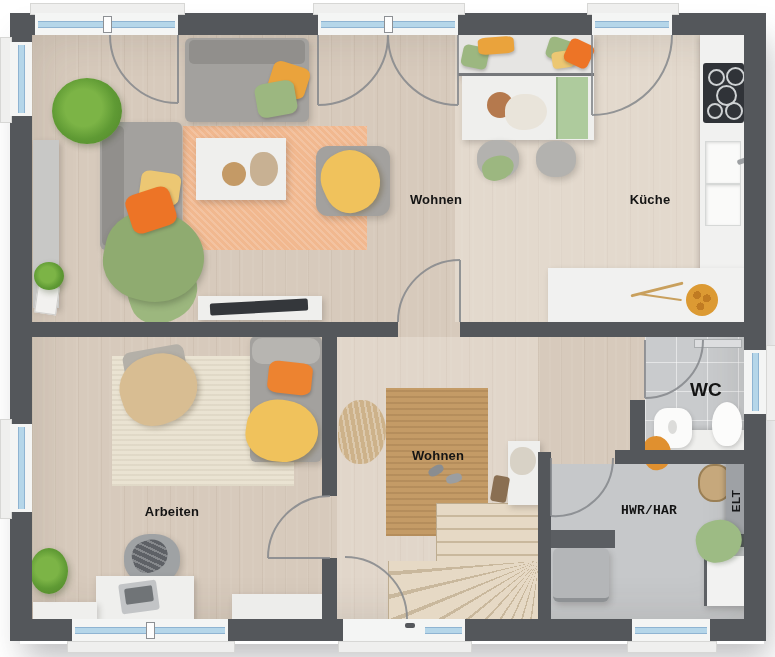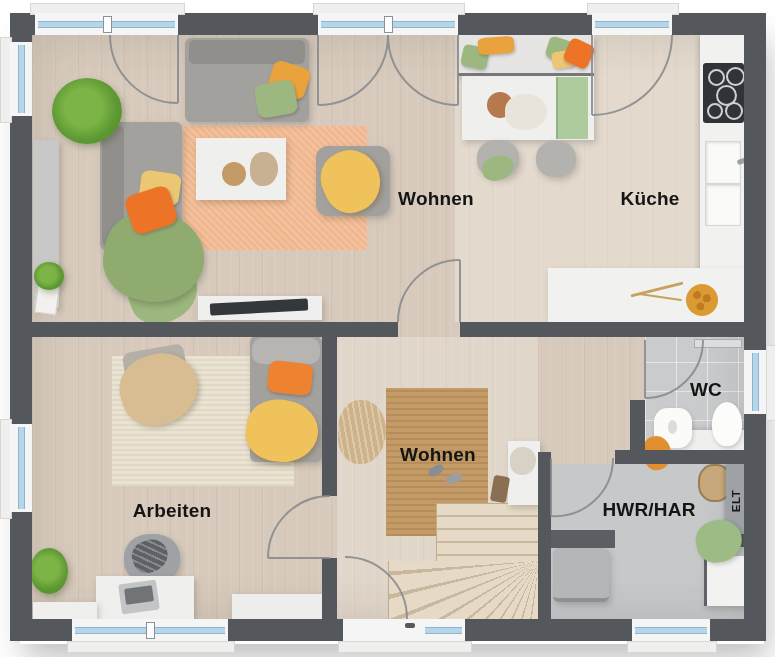--- a/index.html
+++ b/index.html
@@ -40,21 +40,21 @@
       background:radial-gradient(circle at 45% 45%, #7cb446 0 35%, #5f9a34 60%, #4f8329 100%);
       box-shadow:2px 3px 6px rgba(40,60,20,.3);}
   .stairs-upper{position:absolute;z-index:12;
       background:repeating-linear-gradient(to bottom,#e6d9c5 0 11px,#c9b89d 11px 13px);
       border:1px solid #bdac90;}
   .stairs-winder{position:absolute;z-index:12;
       background:repeating-conic-gradient(from 180deg at 100% 0%,#e6d9c5 0 7deg,#c9b89d 7deg 8.6deg);
       border:1px solid #bdac90;border-top:none;}
   
   .label{position:absolute;z-index:90;transform:translate(-50%,-50%);white-space:nowrap;
-      font-weight:700;font-size:19px;color:#141414;letter-spacing:.2px;}
+      font-weight:700;font-size:13px;color:#141414;letter-spacing:.2px;}
   .label-sm{font-size:19px;}
   .label-elt{position:absolute;z-index:90;transform:translate(-50%,-50%) rotate(-90deg);
       font-weight:700;font-size:11.5px;color:#17181a;letter-spacing:.5px;white-space:nowrap;}
   
   #arcs{position:absolute;left:0;top:0;z-index:70;pointer-events:none;}
   .ring{position:absolute;border:2px solid #cfd2d4;border-radius:50%;}
 </style>
 </head>
 <body>
 
@@ -243,16 +243,16 @@
       <path d="M613,458 A58,58 0 0 1 551,516"></path>
         <line x1="551" y1="458" x2="551" y2="516"></line>
     </g>
   </svg>
 
   <div class="label" style="left:436px;top:199px;">Wohnen</div>
   <div class="label" style="left:650px;top:199px;">Küche</div>
   <div class="label" style="left:172px;top:511px;">Arbeiten</div>
   <div class="label" style="left:438px;top:455px;">Wohnen</div>
   <div class="label label-sm" style="left:706px;top:390px;">WC</div>
-  <div class="label" style="left:649px;top:510px;">HWR/HAR</div>
+  <div class="label" style="left:649px;top:510px;font-family:Liberation Mono, monospace;">HWR/HAR</div>
   <div class="label-elt" style="left:736px;top:501px;">ELT</div>
 
 </div>
 
 </body></html>

